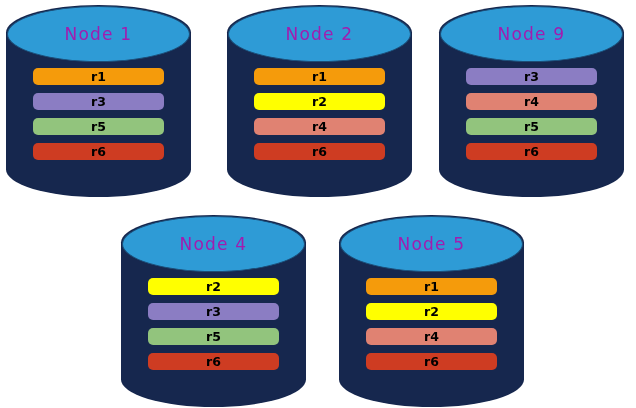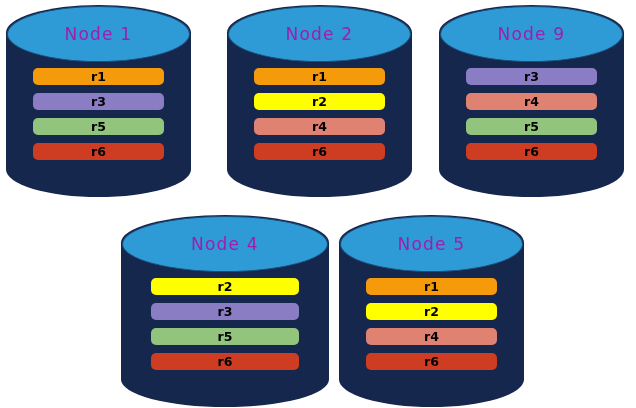--- a/index.html
+++ b/index.html
@@ -119,21 +119,21 @@
       <div class="cyl-body"></div>
       <div class="cyl-top" style="background: rgb(46, 155, 214);"></div>
       <div class="node-label">Node  9</div>
       <div class="bars">
         <div class="bar" style="background: rgb(139, 125, 195);">r3</div>
         <div class="bar" style="background: rgb(224, 130, 114);">r4</div>
         <div class="bar" style="background: rgb(146, 196, 125);">r5</div>
         <div class="bar" style="background: rgb(206, 60, 34);">r6</div>
       </div>
     </div>
-    <div class="node" style="left: 122px; top: 216px; width: 206px; height: 190px;">
+    <div class="node" style="left: 122px; top: 216px; width: 183px; height: 190px;">
       <div class="cyl-body"></div>
       <div class="cyl-top" style="background: rgb(46, 155, 214);"></div>
       <div class="node-label">Node  4</div>
       <div class="bars">
         <div class="bar" style="background: rgb(255, 255, 0);">r2</div>
         <div class="bar" style="background: rgb(139, 125, 195);">r3</div>
         <div class="bar" style="background: rgb(146, 196, 125);">r5</div>
         <div class="bar" style="background: rgb(206, 60, 34);">r6</div>
       </div>
     </div>

